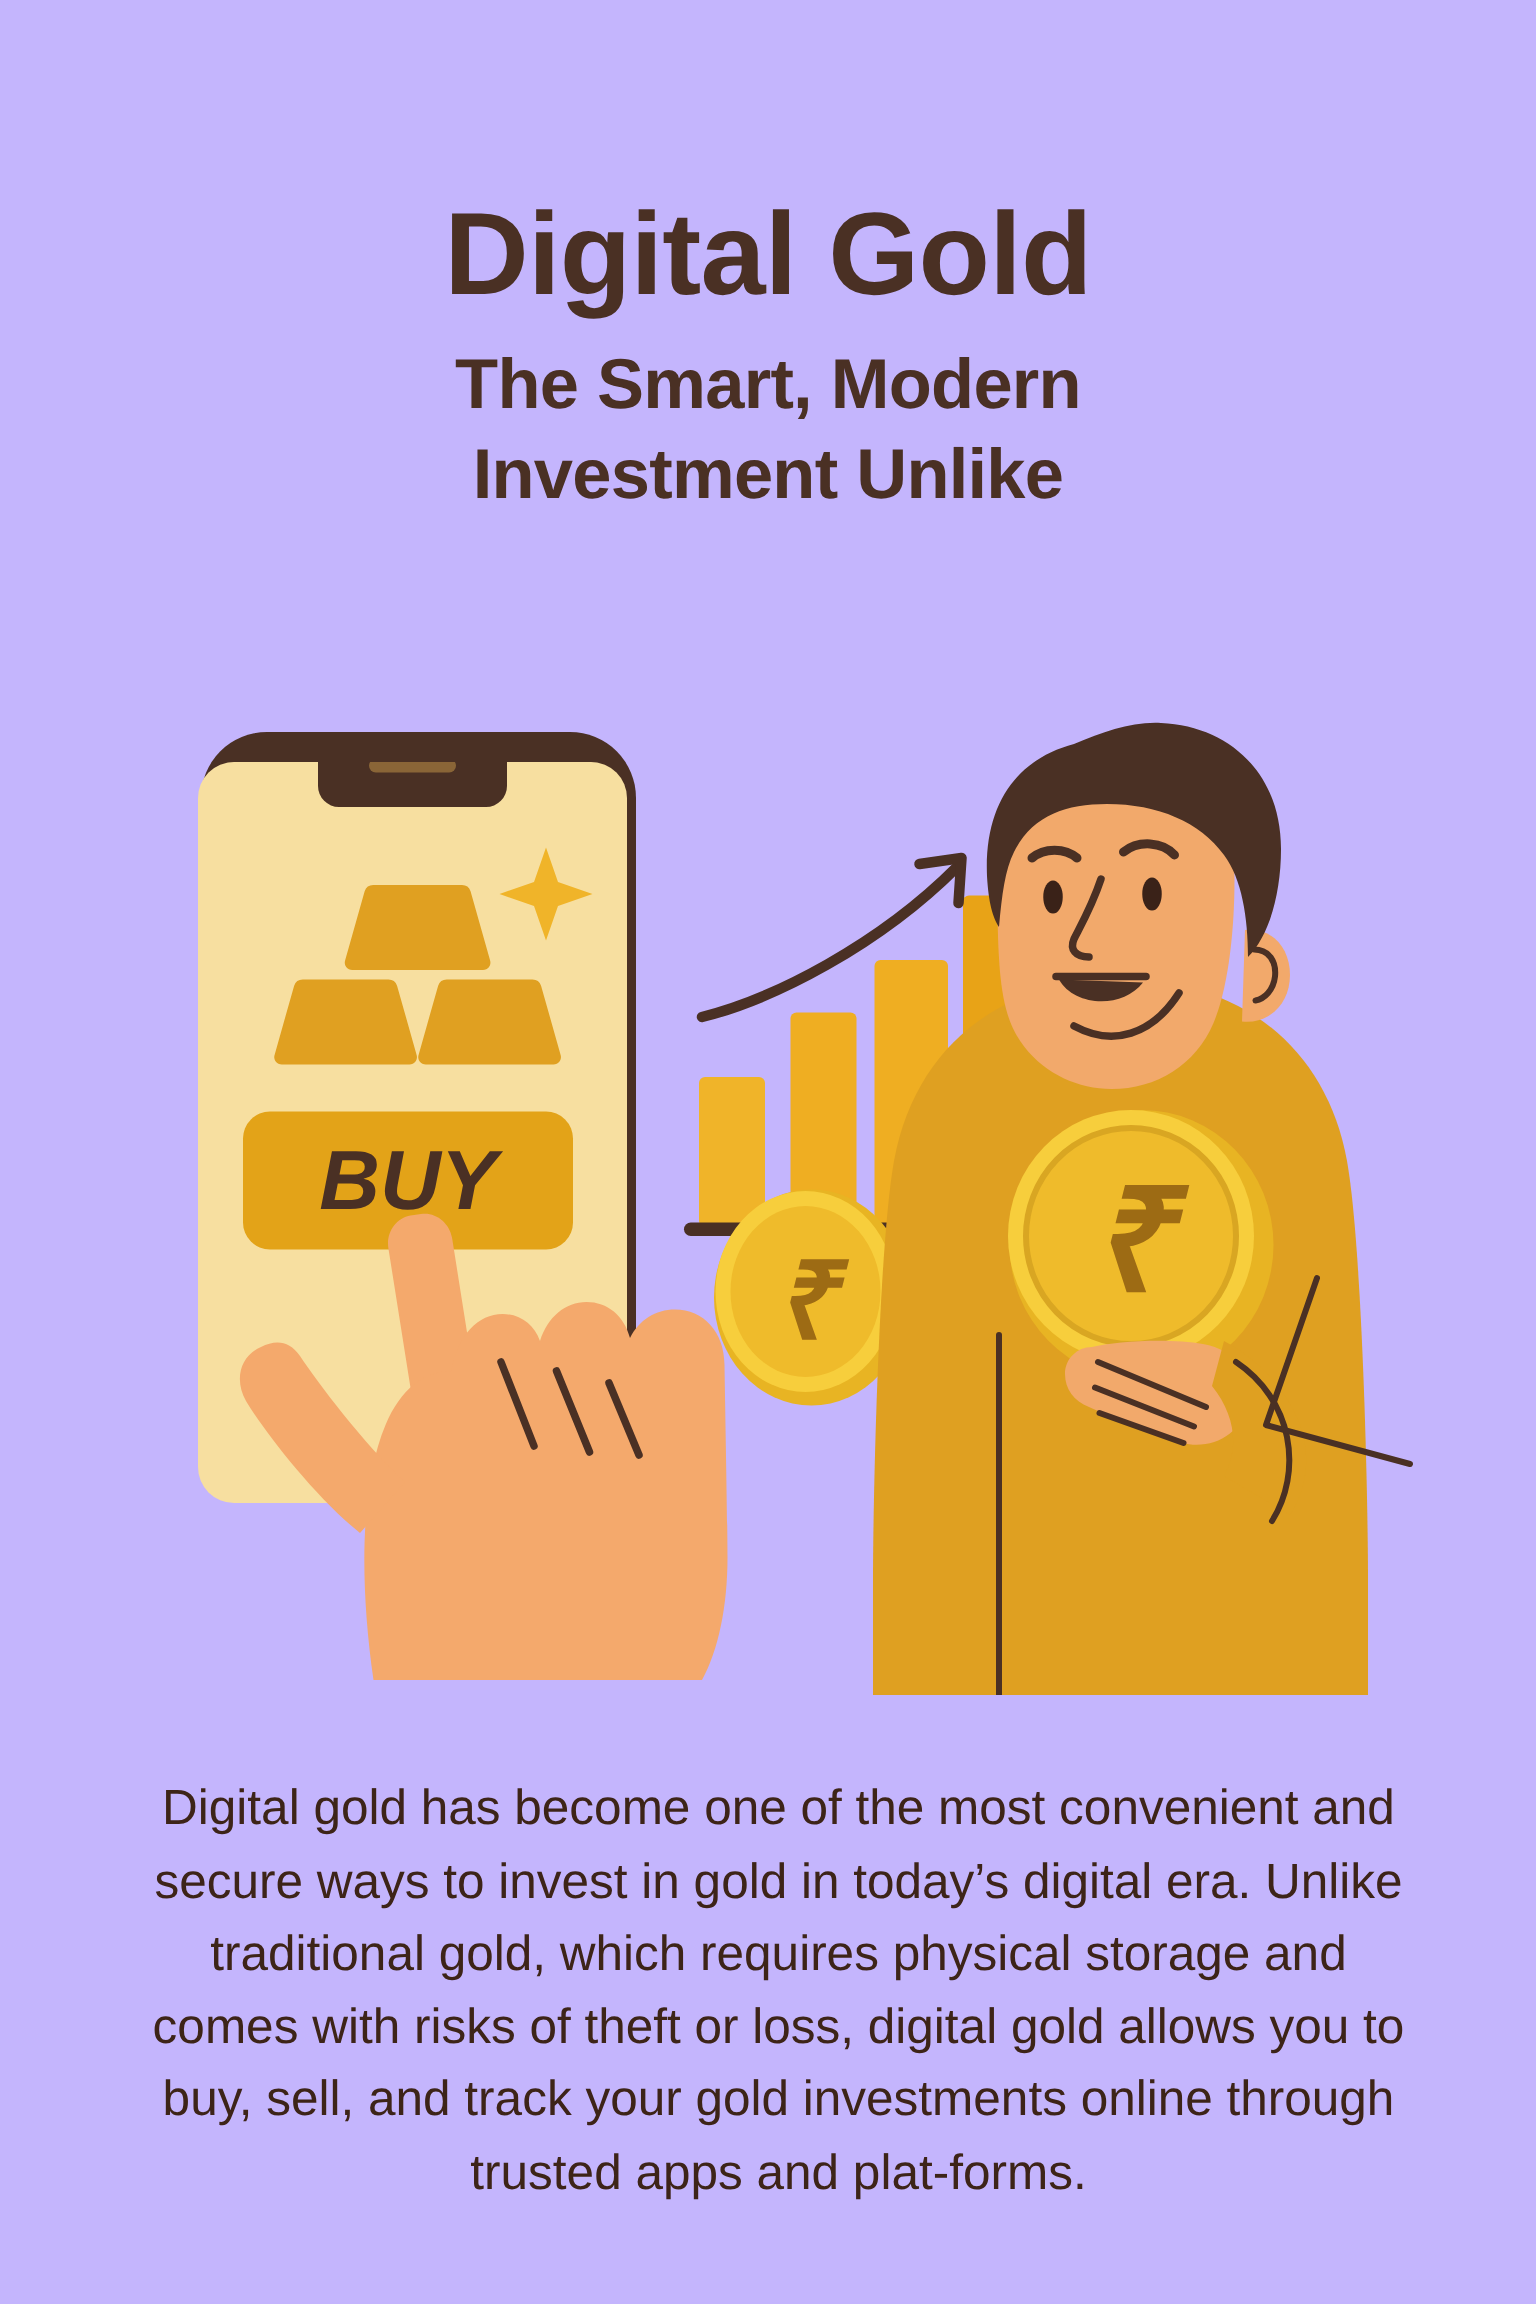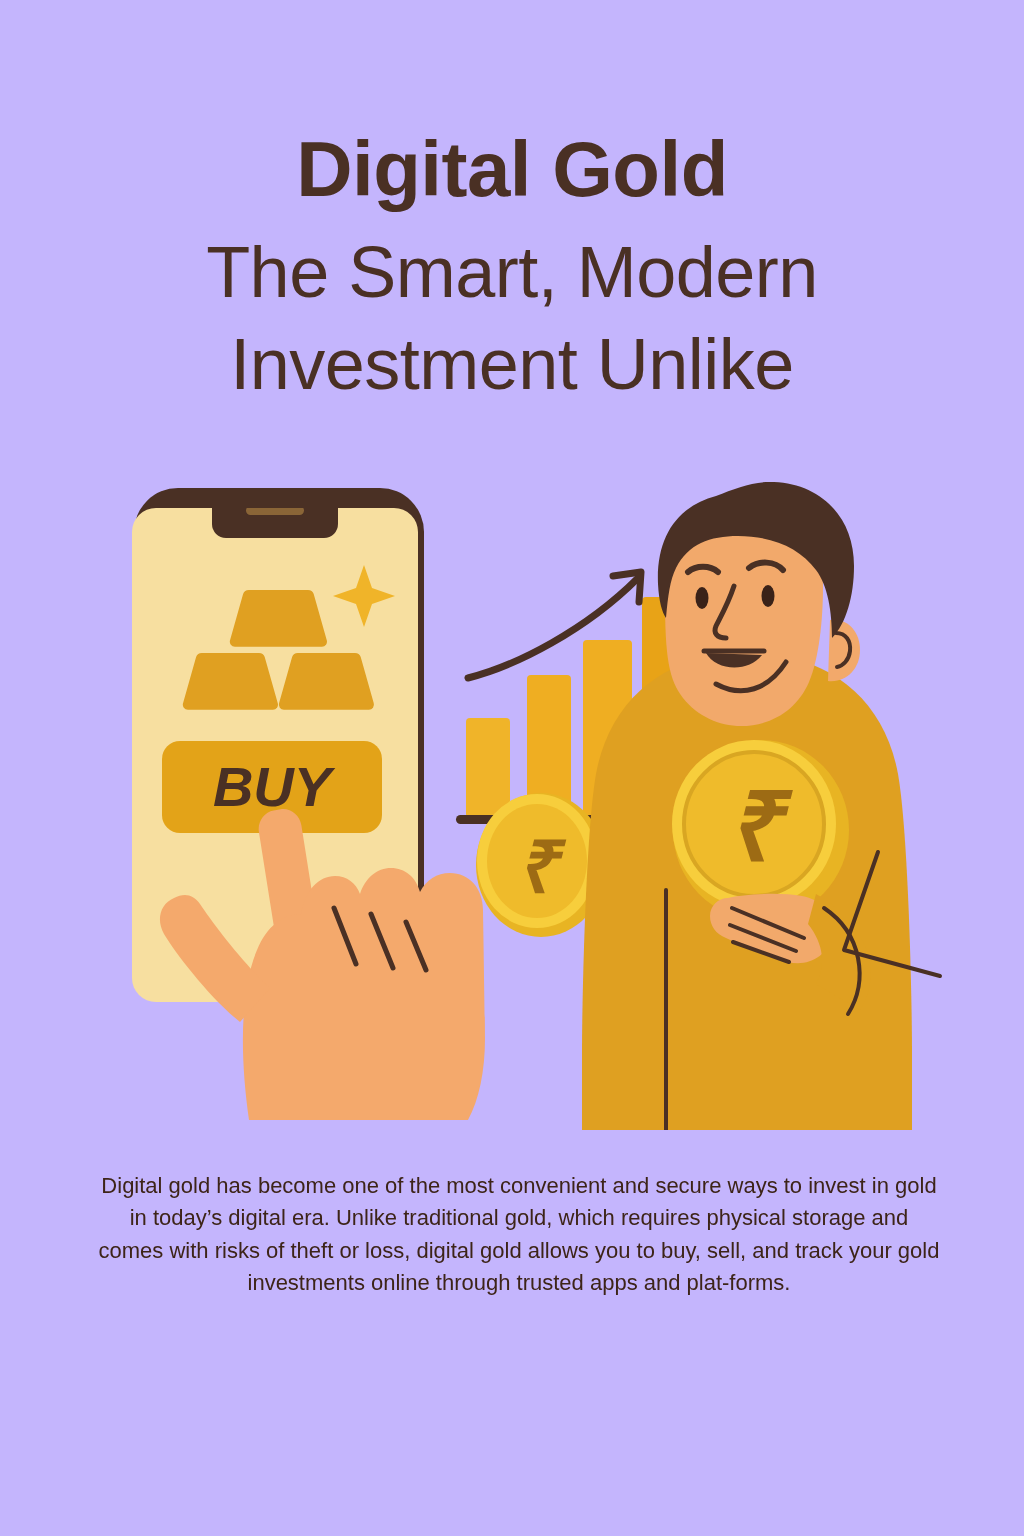--- a/index.html
+++ b/index.html
@@ -31,22 +31,22 @@
   }
   .title-main {
     font-size: 78px;
     font-weight: 700;
     color: #4A3024;
     letter-spacing: -0.5px;
     line-height: 1.0;
     margin: 0;
   }
   .title-sub {
-    font-size: 72px;
-    font-weight: 400;
+    font-size: 47px;
+    font-weight: 700;
     color: #4A3024;
     letter-spacing: -0.5px;
     line-height: 1.28;
     margin: 0;
     padding-top: 18px;
   }
   .title-sub .ln {
     display: block;
   }
 
@@ -65,21 +65,21 @@
     height: 660px;
   }
 
   
   .body-copy {
     position: absolute;
     top: 1148px;
     left: 96px;
     width: 846px;
     text-align: center;
-    font-size: 22px;
+    font-size: 33px;
     line-height: 1.47;
     color: #3D2418;
     font-weight: 400;
   }
 </style>
 </head>
 <body>
 
 <div class="poster">
 

